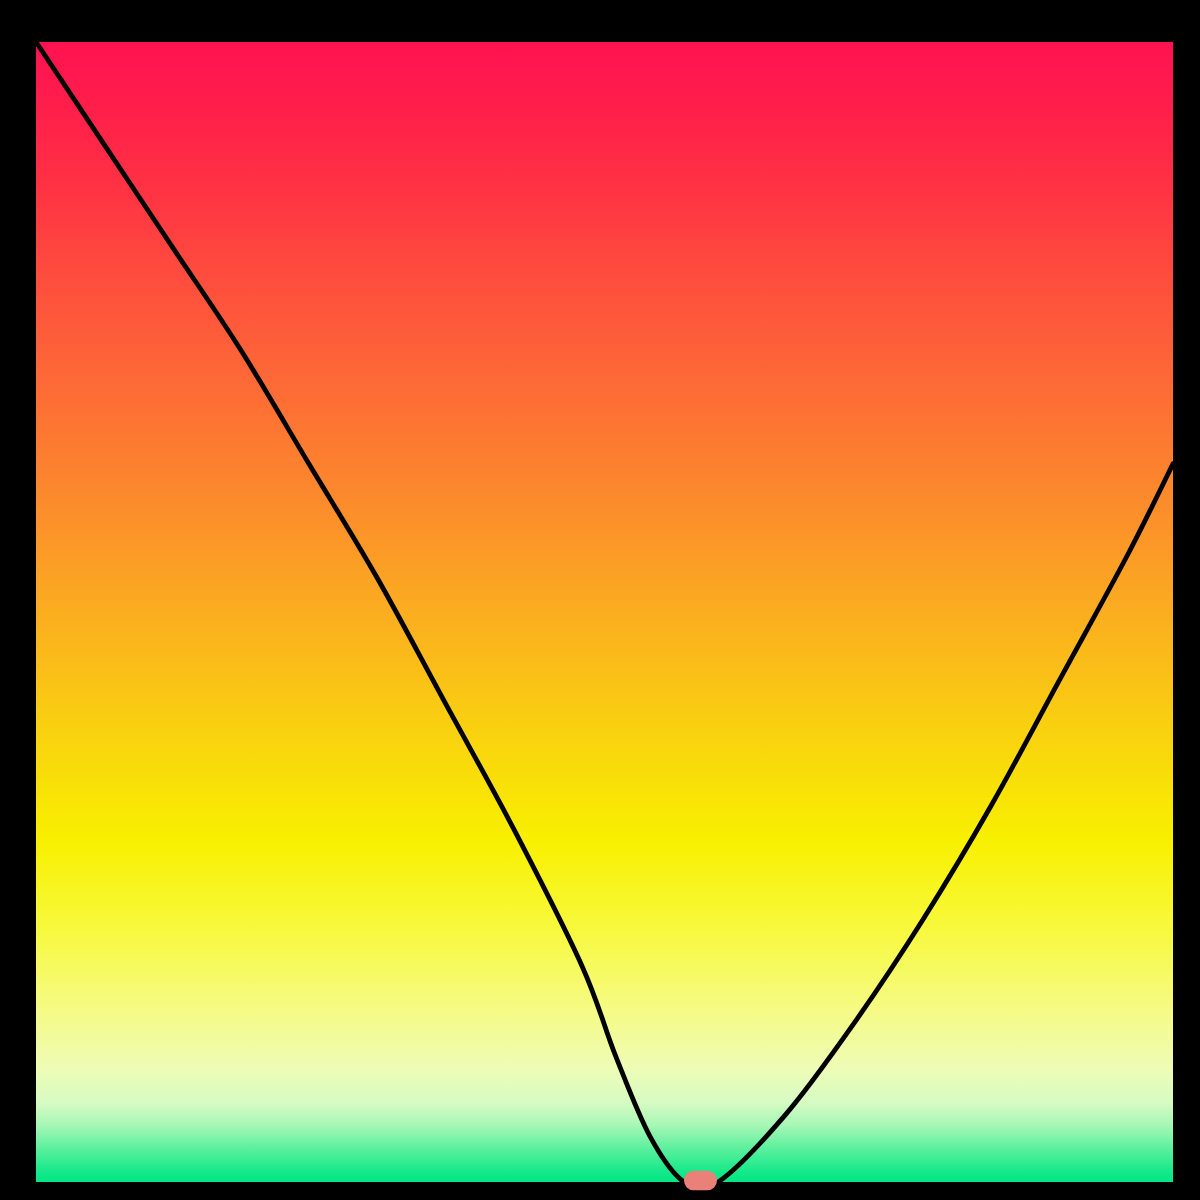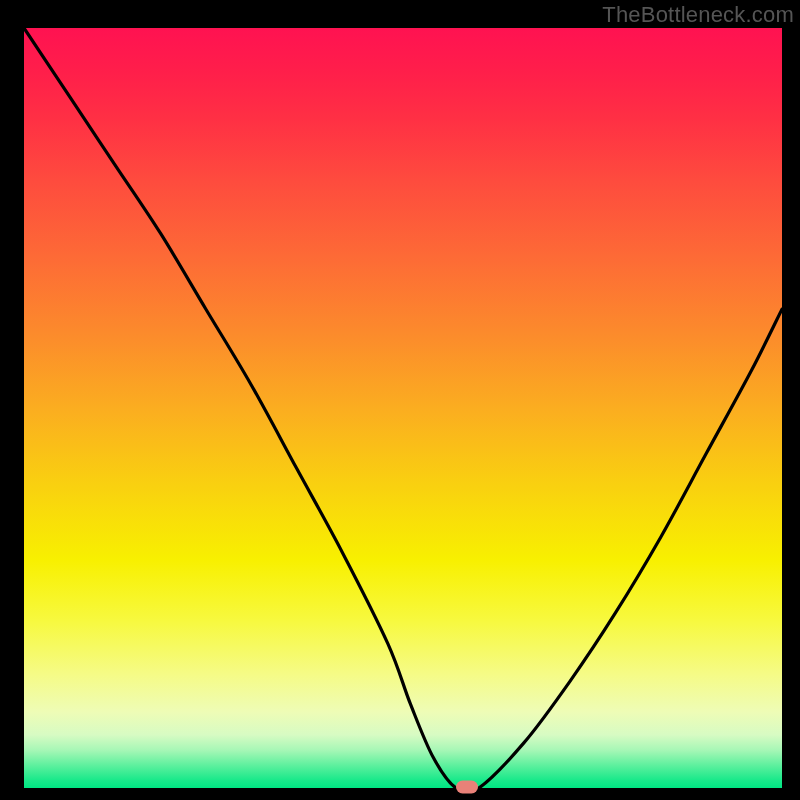--- a/index.html
+++ b/index.html
@@ -69,21 +69,20 @@
     border-radius: 7px;
     background: #e98178;
     transform: translate(-50%, -50%);
     z-index: 5;
   }
 </style>
 </head>
 <body>
 
 <div class="frame">
-  <div class="watermark">TheBottleneck.com</div>
 
   <div class="plot">
     <div class="gradient"></div>
 
     <svg class="curve" viewBox="0 0 758 760" preserveAspectRatio="none">
       <path id="curve-path" fill="none" stroke="#000" stroke-width="3.2" stroke-linecap="round" d="M 0 0 C 7.579999999999999 11.399999999999997, 30.32 45.599999999999966, 45.48 68.39999999999998 C 60.63999999999999 91.19999999999999, 75.8 114.00000000000006, 90.96 136.80000000000007 C 106.11999999999999 159.60000000000008, 121.28 181.13333333333338, 136.44 205.20000000000005 C 151.6 229.2666666666667, 166.76 255.86666666666667, 181.92 281.2 C 197.07999999999998 306.5333333333333, 212.24 330.59999999999997, 227.4 357.2 C 242.56 383.8, 257.71999999999997 412.93333333333334, 272.88 440.8 C 288.04 468.6666666666667, 303.20000000000005 495.26666666666665, 318.36 524.4 C 333.52 553.5333333333333, 352.46999999999997 590.2666666666667, 363.84 615.6 C 375.21 640.9333333333334, 379 657.4, 386.58 676.4 C 394.15999999999997 695.4, 401.74000000000007 715.6666666666667, 409.32000000000005 729.6 C 416.90000000000003 743.5333333333333, 424.47999999999996 754.9333333333334, 432.05999999999995 760 C 439.63999999999993 765.0666666666666, 443.43 767.6, 454.8 760 C 466.17 752.4, 485.12 732.1333333333333, 500.28000000000003 714.4 C 515.44 696.6666666666666, 530.6 675.1333333333333, 545.76 653.6 C 560.92 632.0666666666667, 576.08 609.2666666666668, 591.24 585.2 C 606.4 561.1333333333333, 621.5600000000001 535.8, 636.72 509.2 C 651.88 482.59999999999997, 667.0400000000001 453.4666666666667, 682.2 425.6 C 697.36 397.73333333333335, 715.0466666666666 366.0666666666666, 727.68 341.99999999999994 C 740.3133333333333 317.9333333333333, 752.9466666666667 291.3333333333333, 758 281.2"></path>
     </svg>
 
     <div class="marker" id="marker" style="left: 443.43px; top: 759px;"></div>
   </div>

